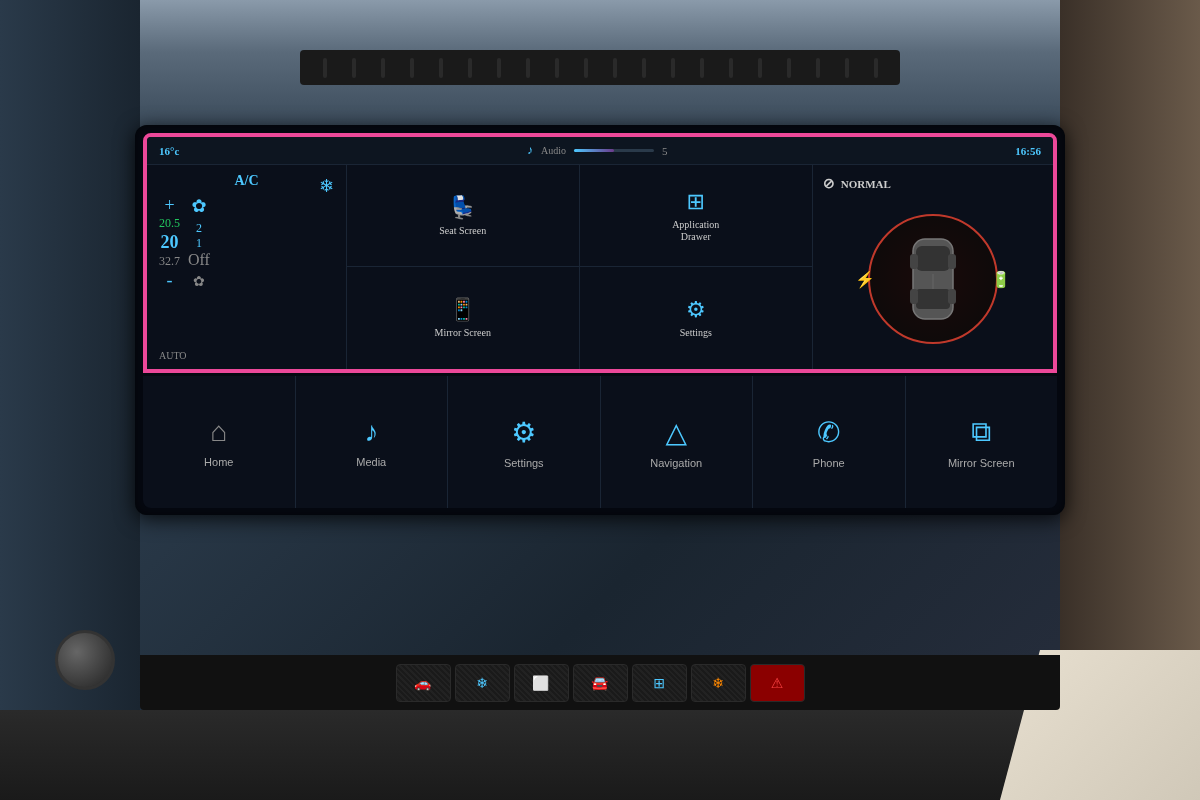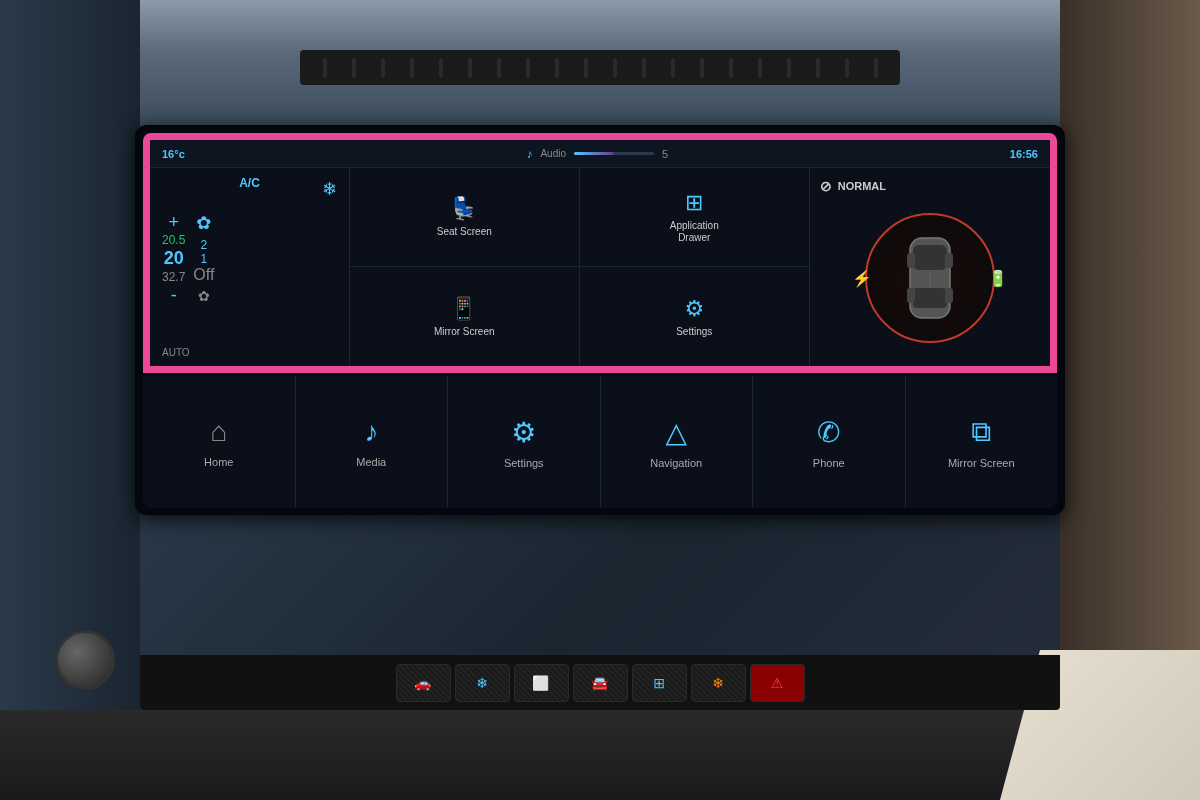--- a/index.html
+++ b/index.html
@@ -62,23 +62,24 @@
       width: 920px;
       z-index: 10;
     }
 
     
     .upper-screen {
       width: 100%;
       height: 240px;
       background: #0a0f1a;
       border-radius: 8px 8px 0 0;
-      border: 7px solid #ec4899;
+      border: 4px solid #ec4899;
       overflow: hidden;
       position: relative;
+      font-family: Liberation Serif, serif;
     }
 
     
     .status-bar {
       position: absolute;
       top: 0;
       left: 0;
       right: 0;
       height: 28px;
       background: #0d1520;
@@ -153,24 +154,24 @@
       padding: 8px 12px;
       border-right: 1px solid #1a2535;
       display: flex;
       flex-direction: column;
       gap: 4px;
       position: relative;
     }
 
     .ac-label {
       color: #4dc8ff;
-      font-size: 12px;
+      font-size: 14px;
       font-weight: bold;
       text-align: center;
-      margin-bottom: 18px;
+      margin-bottom: 2px;
     }
 
     .climate-controls {
       display: flex;
       align-items: center;
       gap: 8px;
     }
 
     .temp-controls {
       display: flex;

